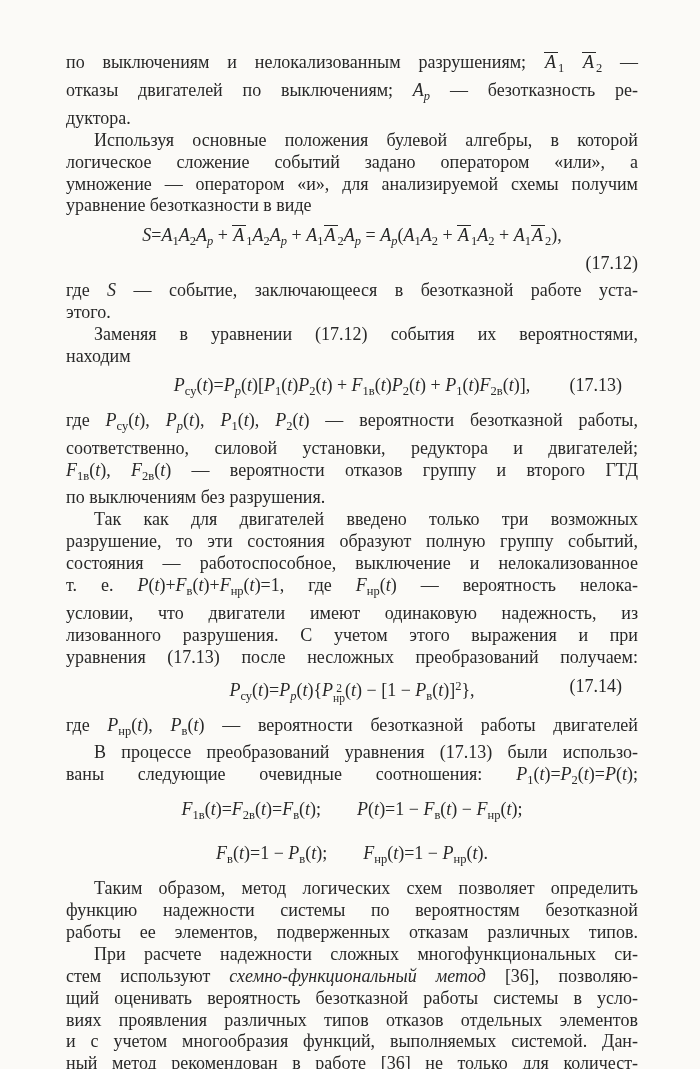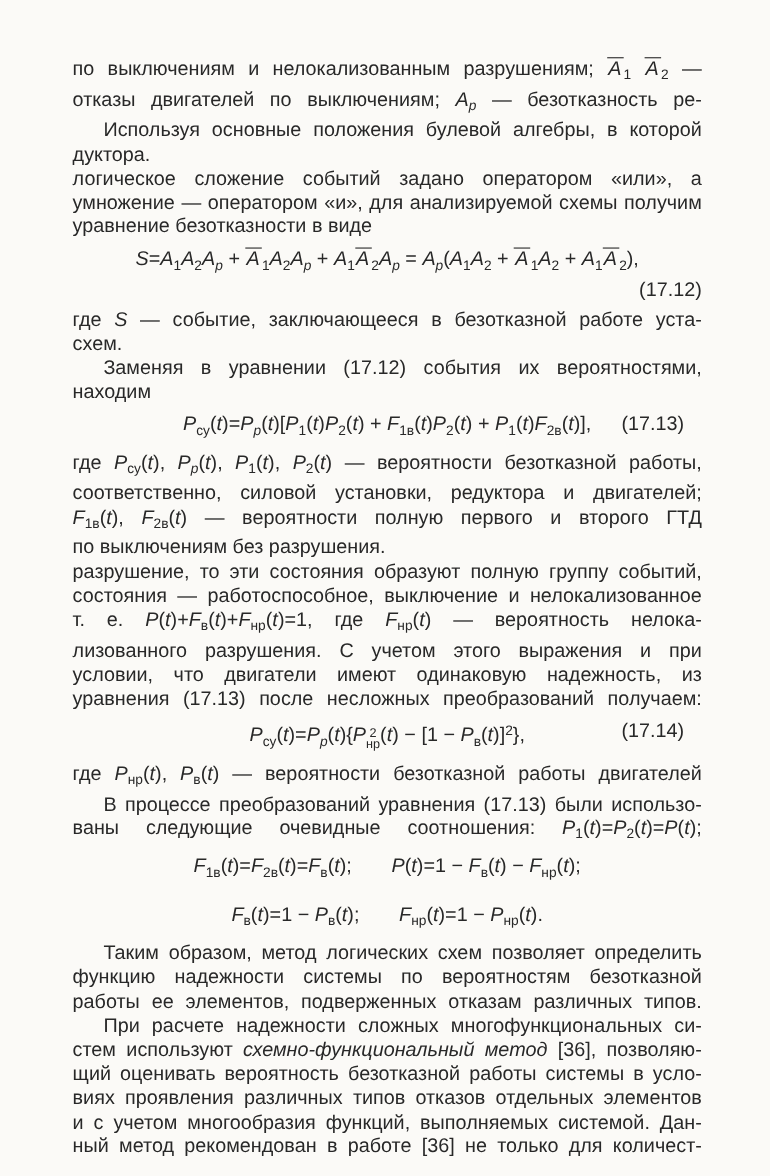--- a/index.html
+++ b/index.html
@@ -1,20 +1,20 @@
 <!DOCTYPE html>
 <html lang="ru" style="--paper: #fbfaf7; --ink: #282828;"><head>
 <meta charset="utf-8">
 <style>
   :root { --paper:#fbfaf7; --ink:#282828; }
   html,body { margin:0; padding:0; background:var(--paper); }
   .page {
     width:700px; height:1069px; position:relative; overflow:hidden;
     background:var(--paper); color:var(--ink);
-    font-family:Liberation Sans, sans-serif;
+    font-family:Liberation Serif, serif;
   }
   .text { padding:52px 62px 0 66px; font-size:18px; line-height:21.9px; }
   .ln { position:relative; min-height:21.9px; }
   .a-j { text-align:justify; text-align-last:justify; }
   .a-l { text-align:left; }
   .a-c { text-align:center; text-align-last:center; }
   .a-r { text-align-last:right; }
   .ind { padding-left:28px; }
   .it { font-style:italic; }
   .sb { font-size:12.5px; vertical-align:-4px; }
@@ -30,41 +30,42 @@
   .eq-bot { margin:16px 0 7px 0; }
   .eqnum { position:absolute; right:0; top:0; font-style:normal; }
 </style>
 </head>
 <body>
 
 <div class="page">
   <div class="text">
       <div class="ln a-j"><span>по выключениям и нелокализованным разрушениям; </span><span class="it ov">A</span><span class="sb">1</span><span> </span><span class="it ov">A</span><span class="sb">2</span><span> —</span></div>
       <div class="ln a-j"><span>отказы двигателей по выключениям; </span><span class="it">A</span><span class="it sb">р</span><span> — безотказность ре-</span></div>
+      <div class="ln a-l"><span>дуктора.</span></div>
       <div class="ln a-j ind"><span>Используя основные положения булевой алгебры, в которой</span></div>
-      <div class="ln a-l"><span>дуктора.</span></div>
       <div class="ln a-j"><span>логическое сложение событий задано оператором «или», а</span></div>
       <div class="ln a-j"><span>умножение — оператором «и», для анализируемой схемы получим</span></div>
       <div class="ln a-l"><span>уравнение безотказности в виде</span></div>
       <div class="ln a-c eq-tb"><span class="it">S</span><span>=</span><span class="it">A</span><span class="sb">1</span><span class="it">A</span><span class="sb">2</span><span class="it">A</span><span class="it sb">р</span><span> + </span><span class="it ov">A</span><span class="sb">1</span><span class="it">A</span><span class="sb">2</span><span class="it">A</span><span class="it sb">р</span><span> + </span><span class="it">A</span><span class="sb">1</span><span class="it ov">A</span><span class="sb">2</span><span class="it">A</span><span class="it sb">р</span><span> = </span><span class="it">A</span><span class="it sb">р</span><span>(</span><span class="it">A</span><span class="sb">1</span><span class="it">A</span><span class="sb">2</span><span> + </span><span class="it ov">A</span><span class="sb">1</span><span class="it">A</span><span class="sb">2</span><span> + </span><span class="it">A</span><span class="sb">1</span><span class="it ov">A</span><span class="sb">2</span><span>),</span></div>
       <div class="ln a-r eq-nr"><span>(17.12)</span></div>
       <div class="ln a-j"><span>где </span><span class="it">S</span><span> — событие, заключающееся в безотказной работе уста-</span></div>
-      <div class="ln a-l"><span>схем.</span></div>
+      <div class="ln a-l"><span>этого.</span></div>
       <div class="ln a-j ind"><span>Заменяя в уравнении (17.12) события их вероятностями,</span></div>
       <div class="ln a-l"><span>находим</span></div>
       <div class="ln a-c eq"><span class="it">P</span><span class="sb">су</span><span>(</span><span class="it">t</span><span>)=</span><span class="it">P</span><span class="it sb">р</span><span>(</span><span class="it">t</span><span>)[</span><span class="it">P</span><span class="sb">1</span><span>(</span><span class="it">t</span><span>)</span><span class="it">P</span><span class="sb">2</span><span>(</span><span class="it">t</span><span>)</span><span> + </span><span class="it">F</span><span class="sb">1в</span><span>(</span><span class="it">t</span><span>)</span><span class="it">P</span><span class="sb">2</span><span>(</span><span class="it">t</span><span>)</span><span> + </span><span class="it">P</span><span class="sb">1</span><span>(</span><span class="it">t</span><span>)</span><span class="it">F</span><span class="sb">2в</span><span>(</span><span class="it">t</span><span>)],</span><span class="eqnum">(17.13)</span></div>
       <div class="ln a-j"><span>где </span><span class="it">P</span><span class="sb">су</span><span>(</span><span class="it">t</span><span>), </span><span class="it">P</span><span class="it sb">р</span><span>(</span><span class="it">t</span><span>), </span><span class="it">P</span><span class="sb">1</span><span>(</span><span class="it">t</span><span>), </span><span class="it">P</span><span class="sb">2</span><span>(</span><span class="it">t</span><span>) — вероятности безотказной работы,</span></div>
       <div class="ln a-j"><span>соответственно, силовой установки, редуктора и двигателей;</span></div>
-      <div class="ln a-j"><span class="it">F</span><span class="sb">1в</span><span>(</span><span class="it">t</span><span>), </span><span class="it">F</span><span class="sb">2в</span><span>(</span><span class="it">t</span><span>) — вероятности полную первого и второго ГТД</span></div>
+      <div class="ln a-j"><span class="it">F</span><span class="sb">1в</span><span>(</span><span class="it">t</span><span>), </span><span class="it">F</span><span class="sb">2в</span><span>(</span><span class="it">t</span><span>) — вероятности отказов группу и второго ГТД</span></div>
       <div class="ln a-l"><span>по выключениям без разрушения.</span></div>
+      <div class="ln a-j ind"><span>Так как для двигателей введено только три возможных</span></div>
       <div class="ln a-j"><span>разрушение, то эти состояния образуют полную группу событий,</span></div>
       <div class="ln a-j"><span>состояния — работоспособное, выключение и нелокализованное</span></div>
       <div class="ln a-j"><span>т. е. </span><span class="it">P</span><span>(</span><span class="it">t</span><span>)+</span><span class="it">F</span><span class="sb">в</span><span>(</span><span class="it">t</span><span>)+</span><span class="it">F</span><span class="sb">нр</span><span>(</span><span class="it">t</span><span>)=1, где </span><span class="it">F</span><span class="sb">нр</span><span>(</span><span class="it">t</span><span>) — вероятность нелока-</span></div>
+      <div class="ln a-j"><span>условии, что двигатели имеют одинаковую надежность, из</span></div>
       <div class="ln a-j"><span>лизованного разрушения. С учетом этого выражения и при</span></div>
-      <div class="ln a-j"><span>условии, что двигатели имеют одинаковую надежность, из</span></div>
       <div class="ln a-j"><span>уравнения (17.13) после несложных преобразований получаем:</span></div>
       <div class="ln a-c eq"><span class="it">P</span><span class="sb">су</span><span>(</span><span class="it">t</span><span>)=</span><span class="it">P</span><span class="it sb">р</span><span>(</span><span class="it">t</span><span>){</span><span class="it">P</span><span class="stk"><span>2</span><span>нр</span></span><span>(</span><span class="it">t</span><span>) − [1 − </span><span class="it">P</span><span class="sb">в</span><span>(</span><span class="it">t</span><span>)]</span><span class="sp">2</span><span>},</span><span class="eqnum">(17.14)</span></div>
       <div class="ln a-j"><span>где </span><span class="it">P</span><span class="sb">нр</span><span>(</span><span class="it">t</span><span>), </span><span class="it">P</span><span class="sb">в</span><span>(</span><span class="it">t</span><span>) — вероятности безотказной работы двигателей</span></div>
       <div class="ln a-j ind"><span>В процессе преобразований уравнения (17.13) были использо-</span></div>
       <div class="ln a-j"><span>ваны следующие очевидные соотношения: </span><span class="it">P</span><span class="sb">1</span><span>(</span><span class="it">t</span><span>)=</span><span class="it">P</span><span class="sb">2</span><span>(</span><span class="it">t</span><span>)=</span><span class="it">P</span><span>(</span><span class="it">t</span><span>);</span></div>
       <div class="ln a-c eq-top"><span class="it">F</span><span class="sb">1в</span><span>(</span><span class="it">t</span><span>)=</span><span class="it">F</span><span class="sb">2в</span><span>(</span><span class="it">t</span><span>)=</span><span class="it">F</span><span class="sb">в</span><span>(</span><span class="it">t</span><span>);</span><span class="gap"></span><span class="it">P</span><span>(</span><span class="it">t</span><span>)=1 − </span><span class="it">F</span><span class="sb">в</span><span>(</span><span class="it">t</span><span>) − </span><span class="it">F</span><span class="sb">нр</span><span>(</span><span class="it">t</span><span>);</span></div>
       <div class="ln a-c eq-bot"><span class="it">F</span><span class="sb">в</span><span>(</span><span class="it">t</span><span>)=1 − </span><span class="it">P</span><span class="sb">в</span><span>(</span><span class="it">t</span><span>);</span><span class="gap"></span><span class="it">F</span><span class="sb">нр</span><span>(</span><span class="it">t</span><span>)=1 − </span><span class="it">P</span><span class="sb">нр</span><span>(</span><span class="it">t</span><span>).</span></div>
       <div class="ln a-j ind"><span>Таким образом, метод логических схем позволяет определить</span></div>
       <div class="ln a-j"><span>функцию надежности системы по вероятностям безотказной</span></div>
       <div class="ln a-j"><span>работы ее элементов, подверженных отказам различных типов.</span></div>

